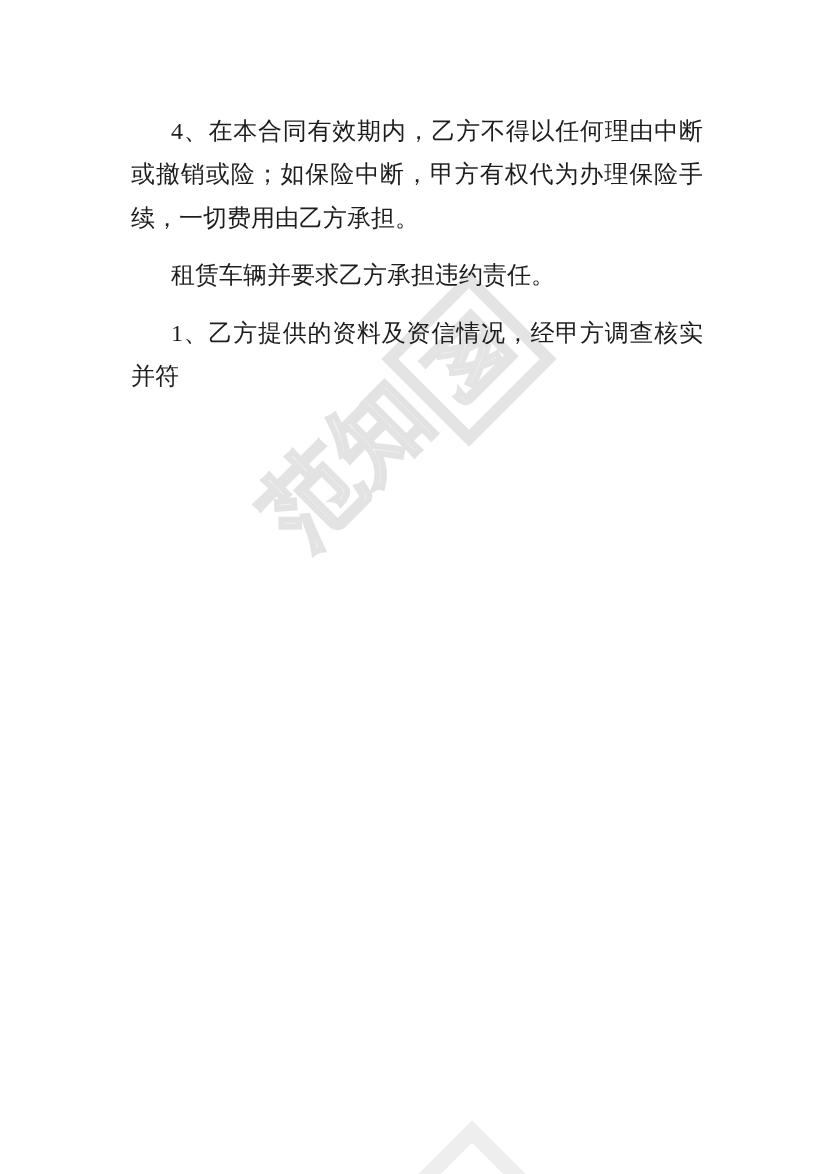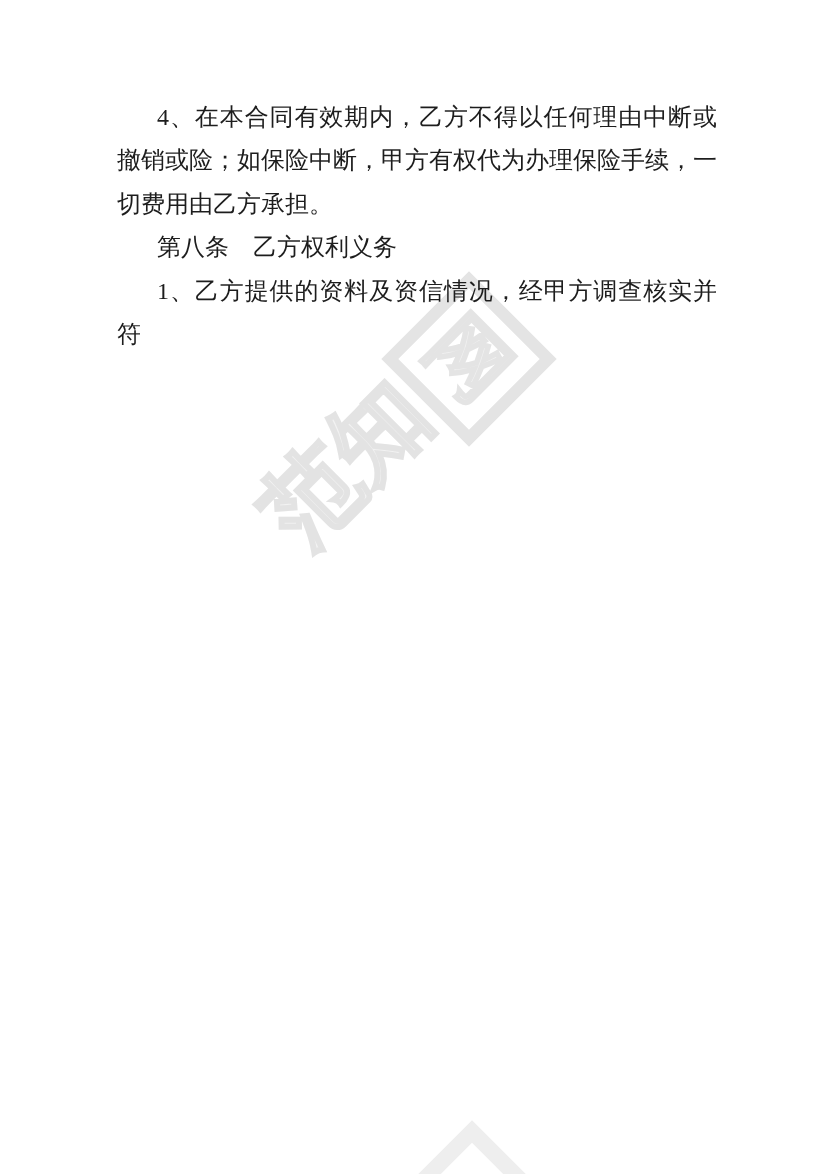--- a/index.html
+++ b/index.html
@@ -84,21 +84,21 @@
     top: 0;
     width: 600px;
     padding-top: 96px;
     color: #1d1d1d;
     font-size: 24px;
     line-height: 43.4px;
     text-align: justify;
     text-justify: inter-ideograph;
   }
   .doc-body p.para {
-    margin: 0;
+    margin: 14px;
     padding: 0;
   }
   .doc-body p.para.indent {
     text-indent: 40px;
   }
 </style>
 </head>
 <body>
 
 <div class="page">
@@ -109,17 +109,17 @@
       <span class="wm-glyph">网</span>
     </div>
     <div class="wm-diamond wm-diamond-bottom">
       <span class="wm-glyph">网</span>
     </div>
   </div>
 
   <div class="doc-body">
 
   <p class="para indent">4、在本合同有效期内，乙方不得以任何理由中断或撤销或险；如保险中断，甲方有权代为办理保险手续，一切费用由乙方承担。</p>
-      <p class="para indent">第八条　乙方权利义务</p>
+      <p class="para indent">租赁车辆并要求乙方承担违约责任。</p>
       <p class="para indent">1、乙方提供的资料及资信情况，经甲方调查核实并符</p>
     </div>
 
 </div>
 
 </body></html>

